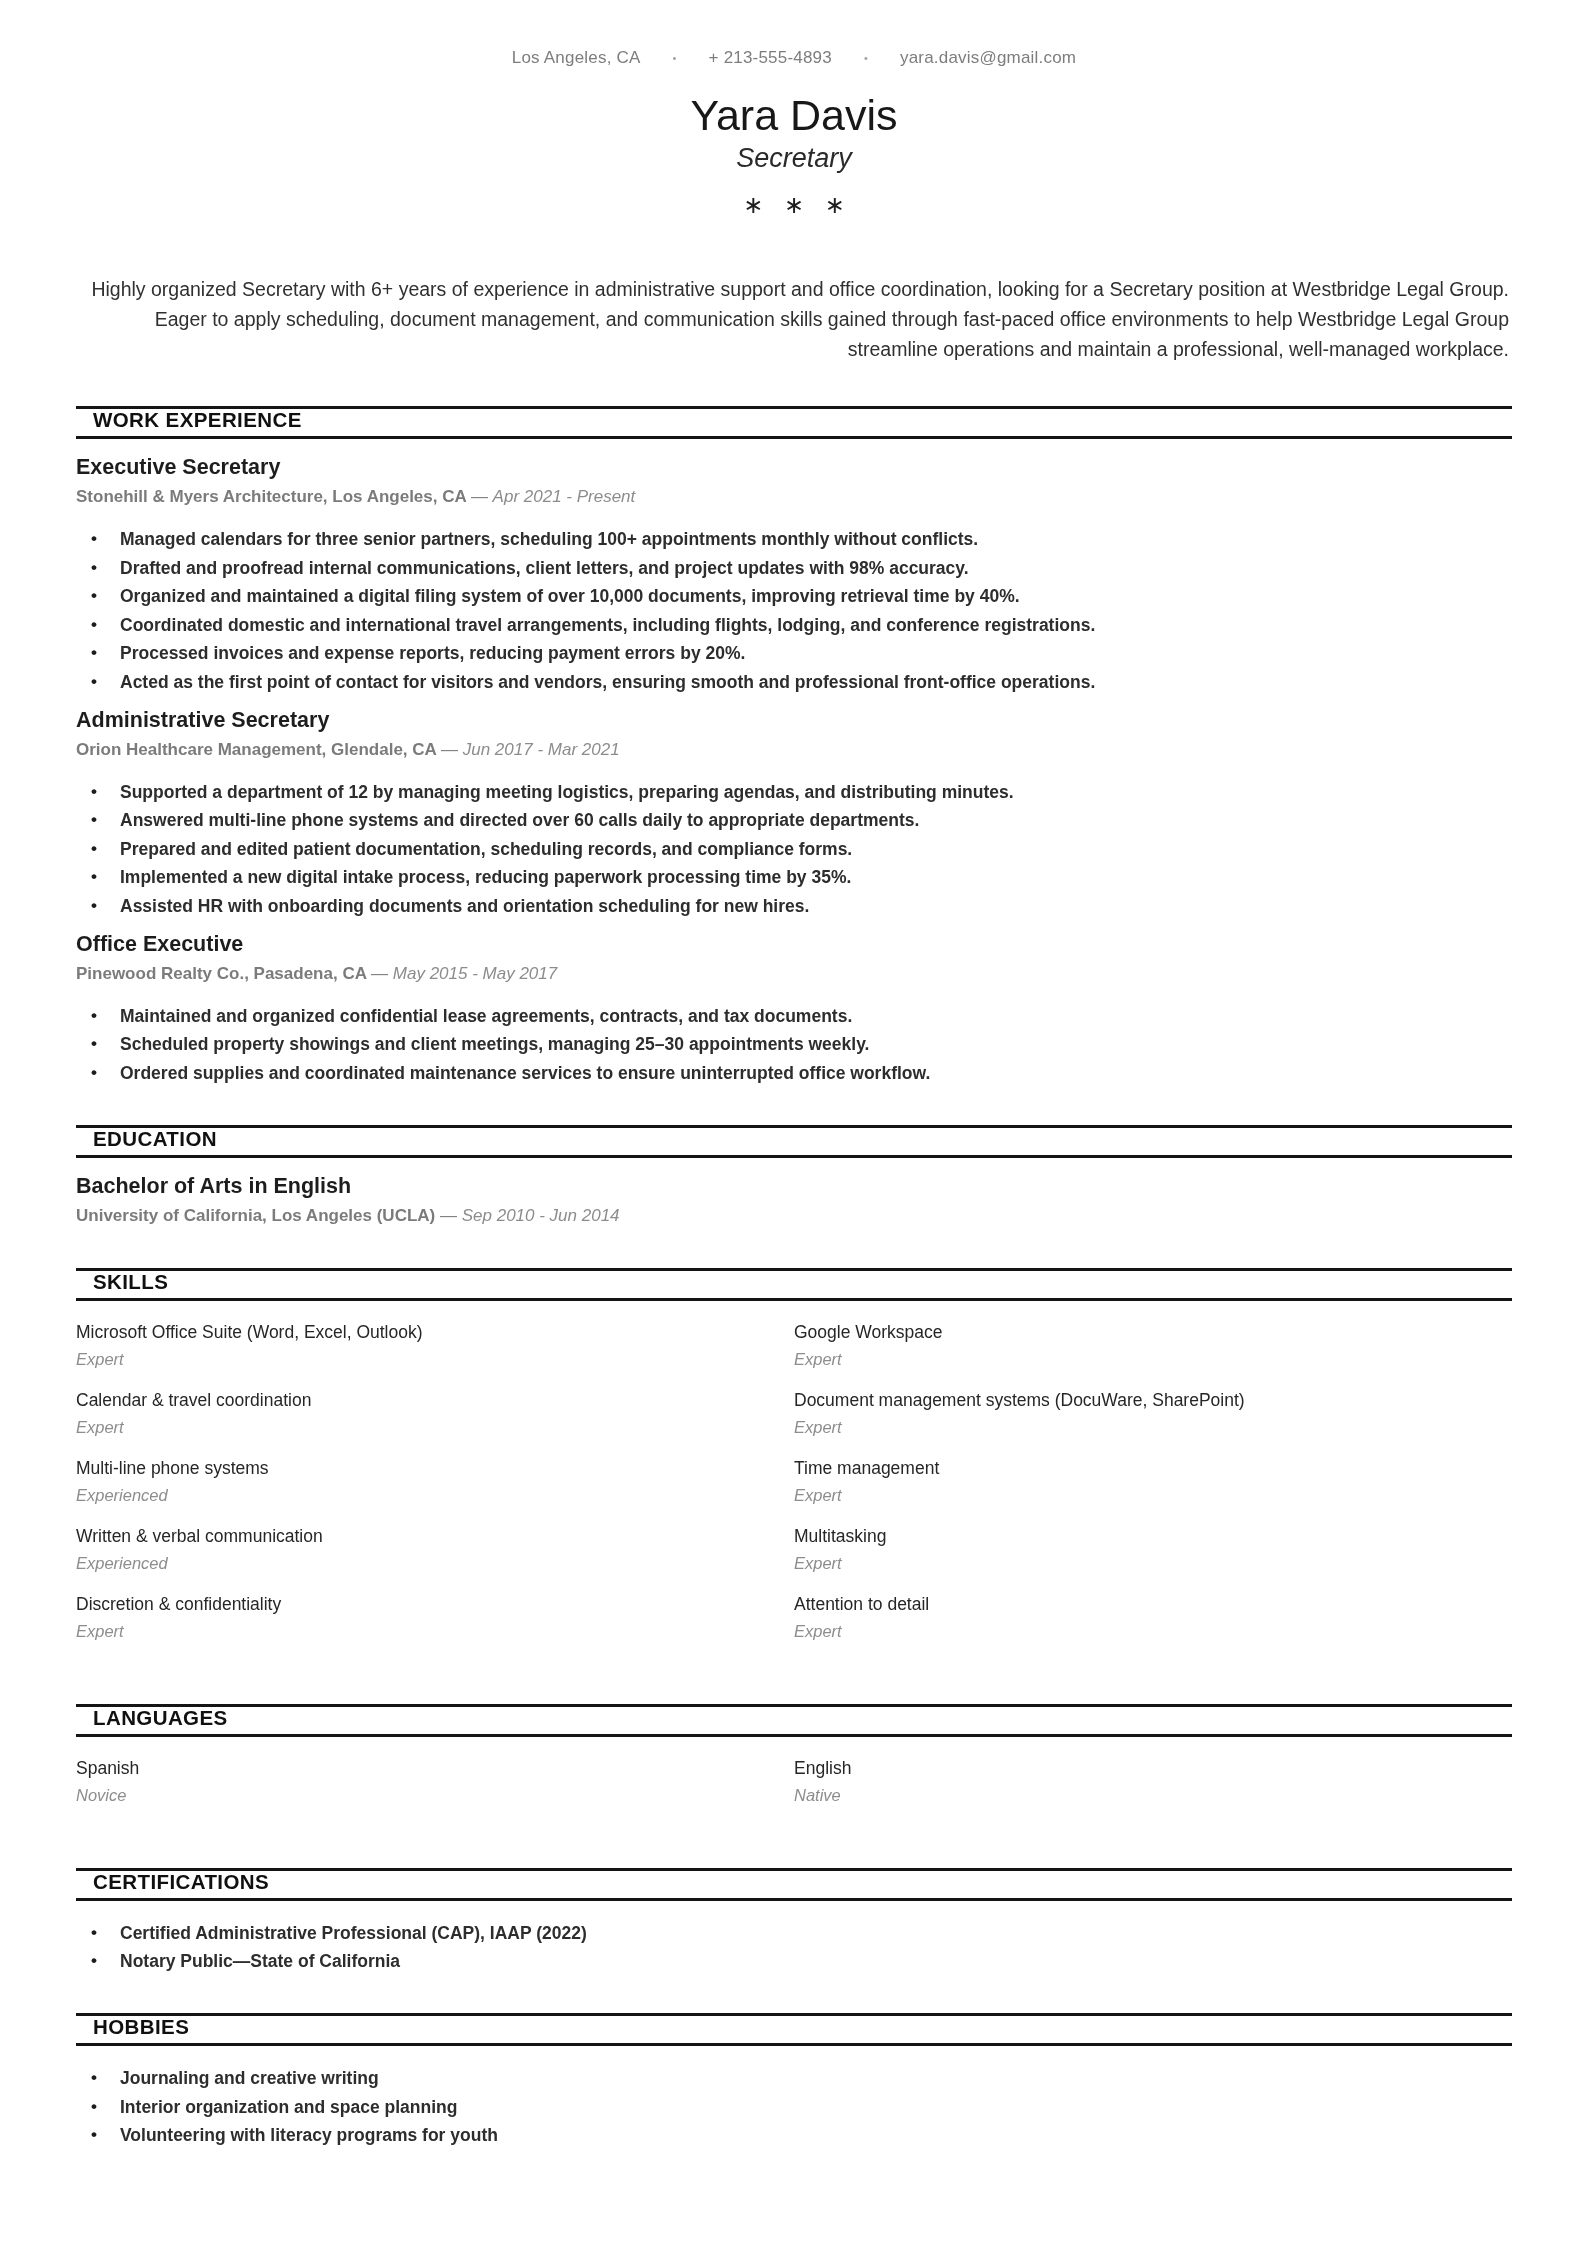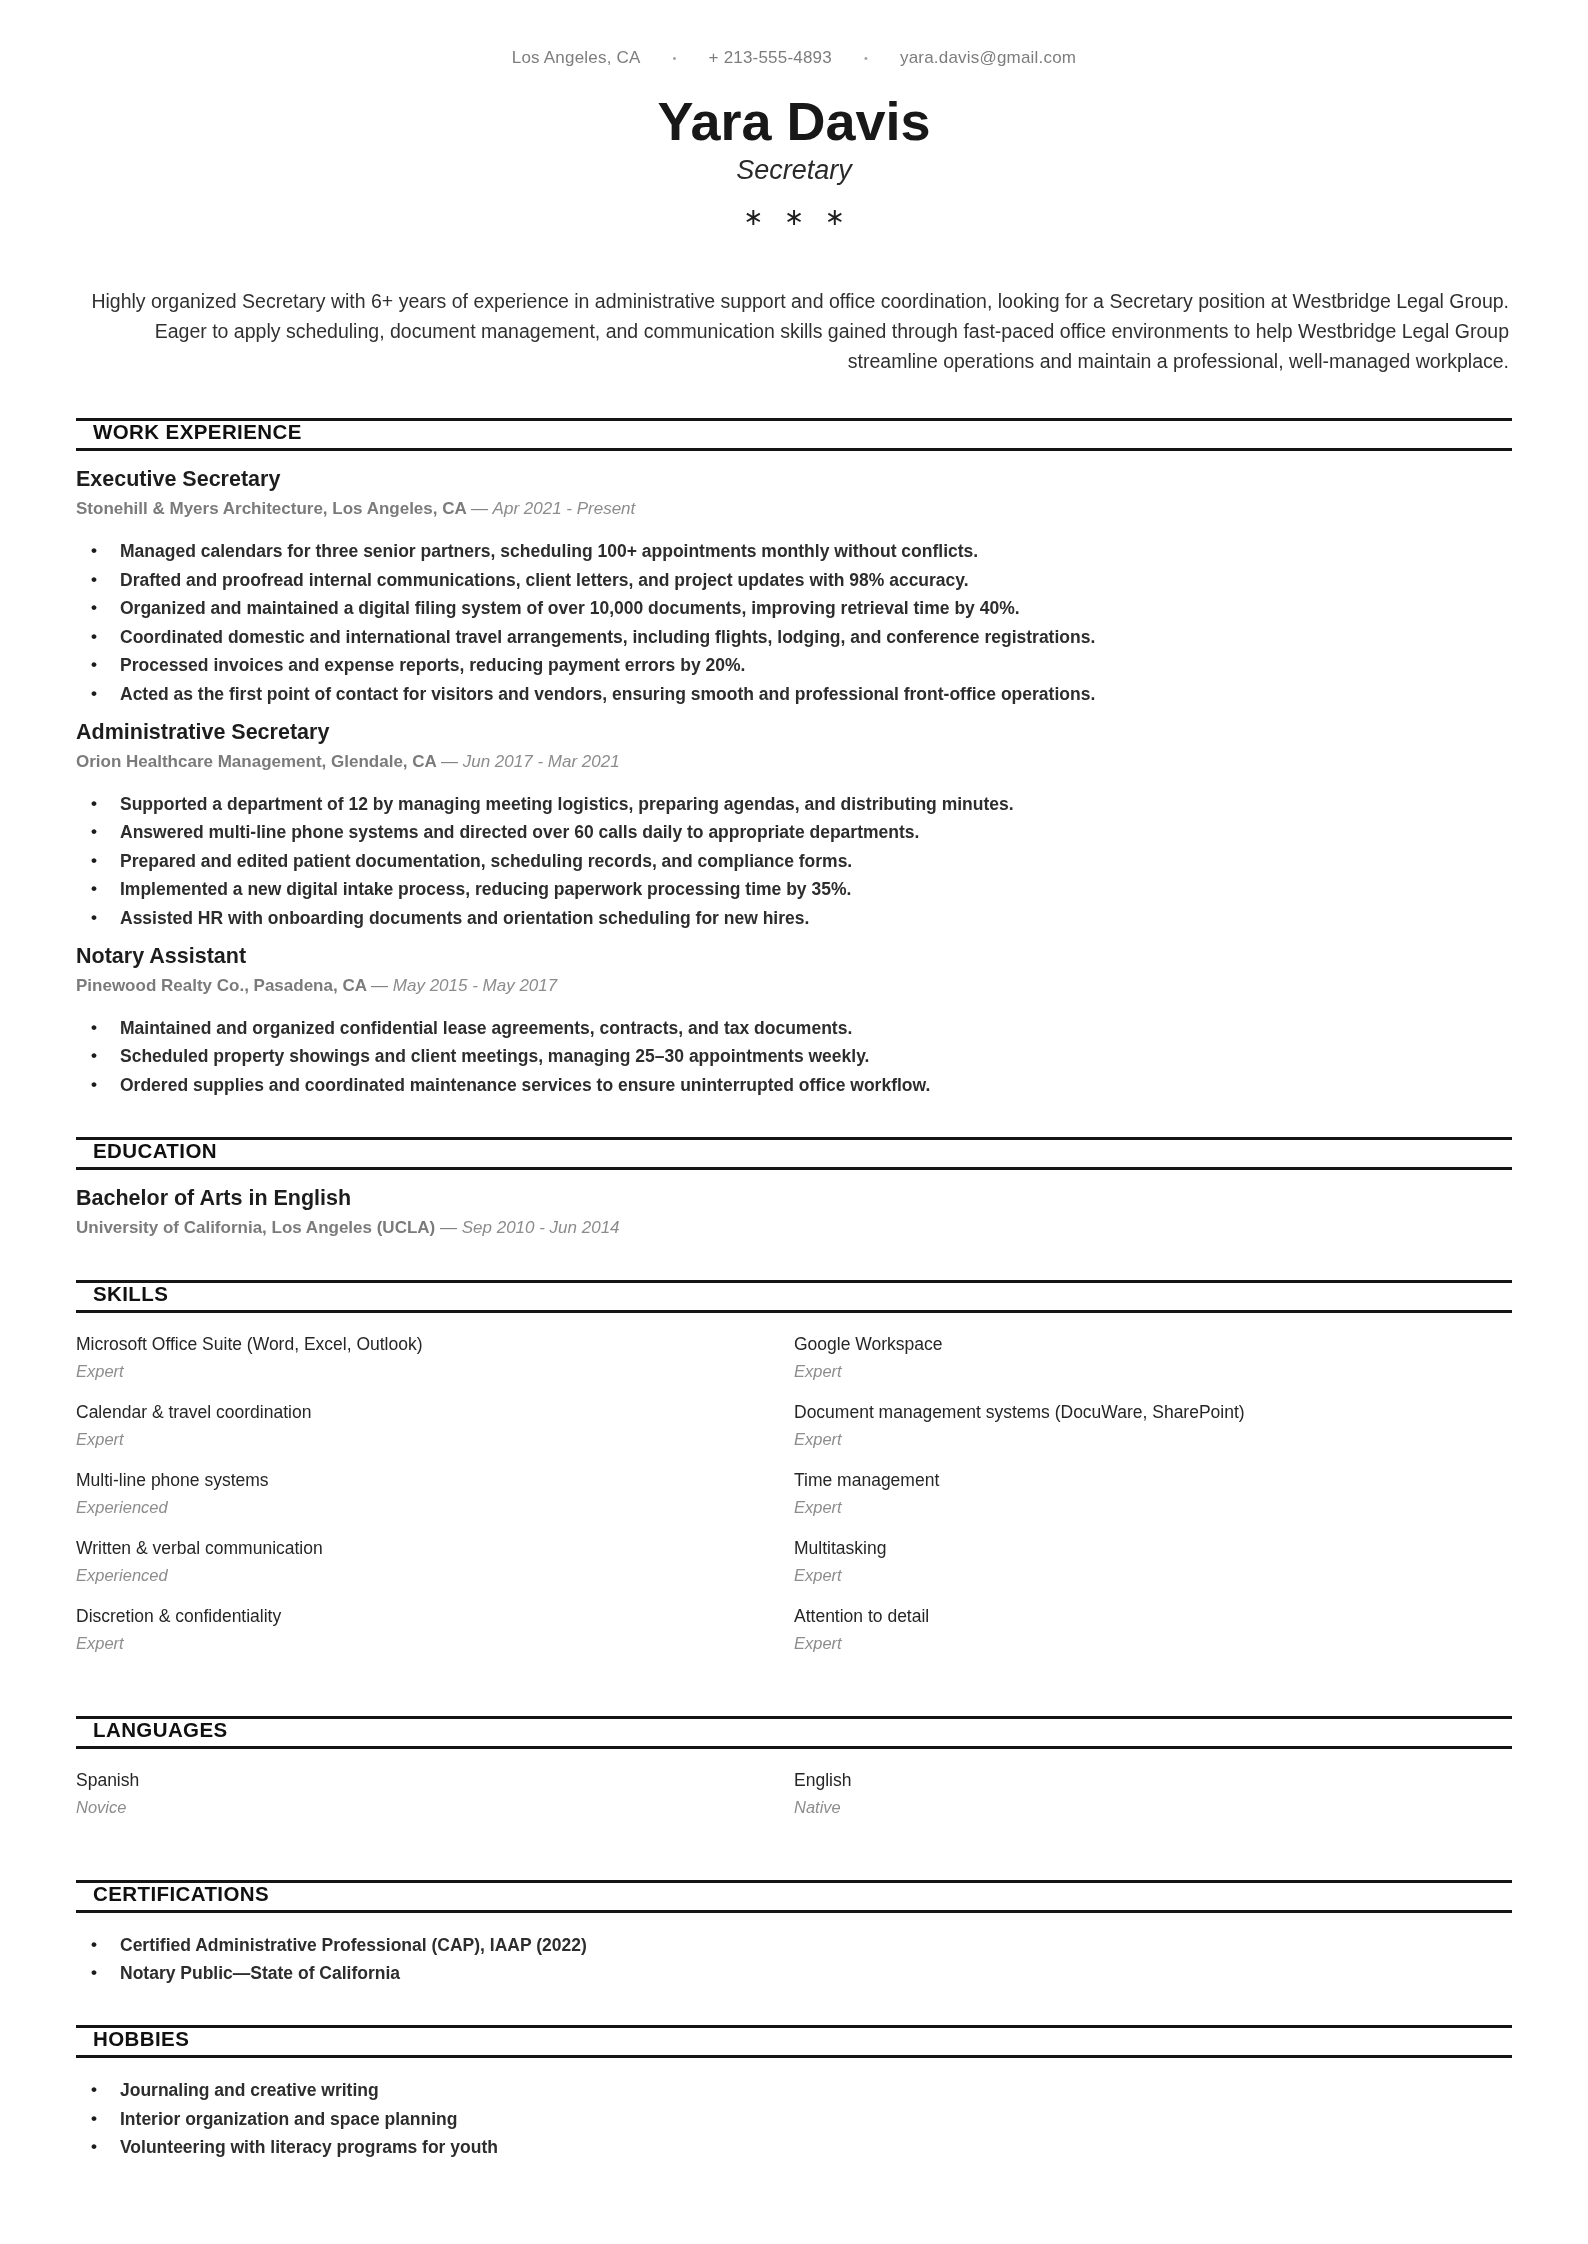--- a/index.html
+++ b/index.html
@@ -32,23 +32,23 @@
     letter-spacing: 0.2px;
   }
   .contact-row .dot {
     font-size: 11px;
     color: #9f9f9f;
     line-height: 1;
   }
   .name {
     margin: 24px 0 0;
     text-align: center;
-    font-size: 54px;
+    font-size: 43px;
     line-height: 1.08;
-    font-weight: 700;
+    font-weight: 400;
     color: #181818;
   }
   .role-title {
     margin-top: 5px;
     text-align: center;
     font-style: italic;
     font-size: 27px;
     color: #2a2a2a;
   }
   .ornament {
@@ -183,21 +183,21 @@
       <ul class="bullets">
         <li>Supported a department of 12 by managing meeting logistics, preparing agendas, and distributing minutes.</li>
         <li>Answered multi-line phone systems and directed over 60 calls daily to appropriate departments.</li>
         <li>Prepared and edited patient documentation, scheduling records, and compliance forms.</li>
         <li>Implemented a new digital intake process, reducing paperwork processing time by 35%.</li>
         <li>Assisted HR with onboarding documents and orientation scheduling for new hires.</li>
       </ul>
     </div>
 
     <div class="job">
-      <h2 class="job-role">Notary Assistant</h2>
+      <h2 class="job-role">Office Executive</h2>
       <div class="job-meta">
         <span class="company">Pinewood Realty Co., Pasadena, CA</span>
         <span class="dash">—</span>
         <span class="dates">May 2015 - May 2017</span>
       </div>
       <ul class="bullets">
         <li>Maintained and organized confidential lease agreements, contracts, and tax documents.</li>
         <li>Scheduled property showings and client meetings, managing 25–30 appointments weekly.</li>
         <li>Ordered supplies and coordinated maintenance services to ensure uninterrupted office workflow.</li>
       </ul>

